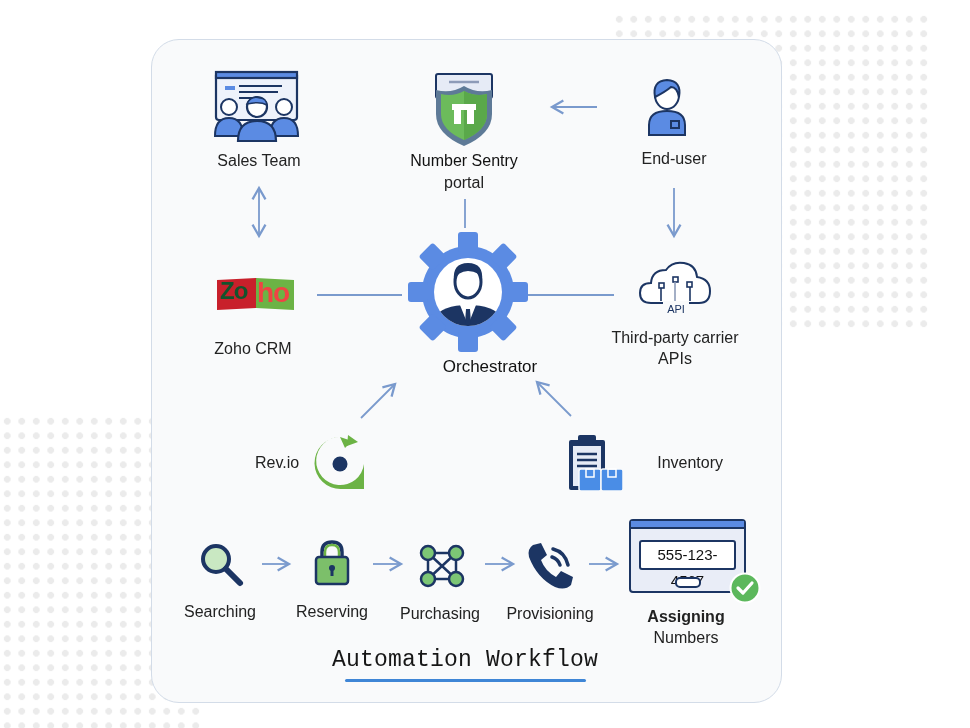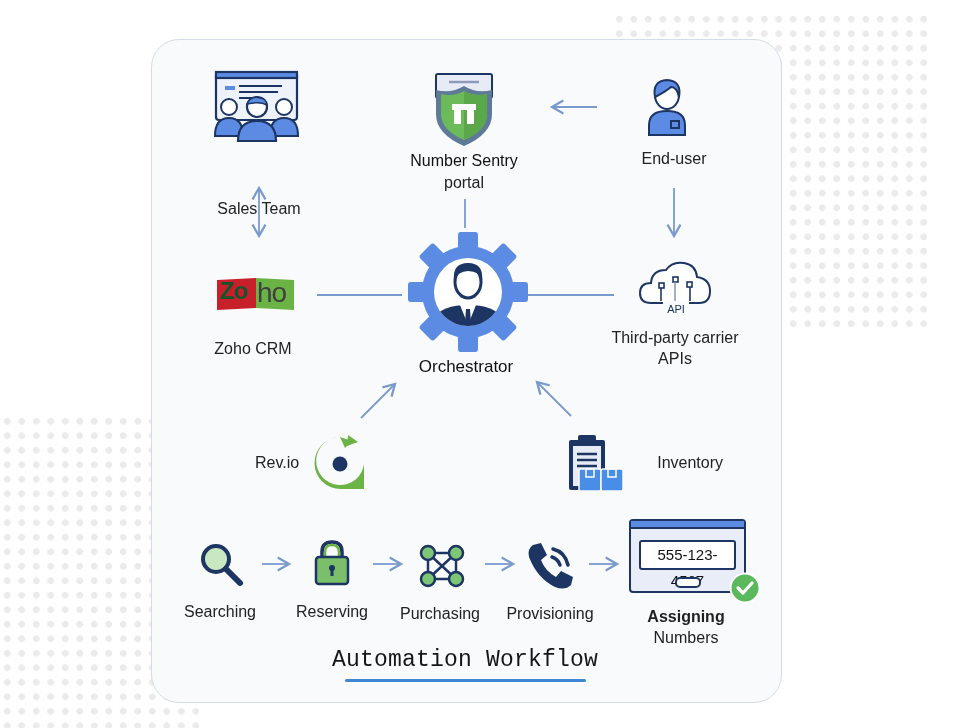--- a/index.html
+++ b/index.html
@@ -56,21 +56,21 @@
     <line x1="25" y1="22" x2="64" y2="22" stroke="#1c3563" stroke-width="2"></line>
     <line x1="25" y1="28" x2="40" y2="28" stroke="#1c3563" stroke-width="2"></line>
     <circle cx="15" cy="37" r="8" fill="#fff" stroke="#1c3563" stroke-width="2"></circle>
     <path d="M1,66 Q1,48 15,48 Q29,48 29,66 Z" fill="#5b8be3" stroke="#1c3563" stroke-width="2"></path>
     <circle cx="70" cy="37" r="8" fill="#fff" stroke="#1c3563" stroke-width="2"></circle>
     <path d="M56,66 Q56,48 70,48 Q84,48 84,66 Z" fill="#5b8be3" stroke="#1c3563" stroke-width="2"></path>
     <circle cx="43" cy="37" r="10" fill="#fff" stroke="#1c3563" stroke-width="2.2"></circle>
     <path d="M33,34 Q37,25 46,28 Q52,28 53,35 Q46,31 33,34 Z" fill="#5b8be3" stroke="#1c3563" stroke-width="1.5"></path>
     <path d="M24,71 Q24,51 43,51 Q62,51 62,71 Z" fill="#5b8be3" stroke="#1c3563" stroke-width="2.2"></path>
   </svg>
-  <div class="lbl" style="left:199px;top:150px;width:120px;margin-top:48px;">Sales Team</div>
+  <div class="lbl" style="left:199px;top:150px;width:120px;">Sales Team</div>
 </div>
 
 <div>
   <svg class="abs" style="left:433px;top:72px;" width="62" height="76" viewBox="0 0 62 76">
     <rect x="3" y="2" width="56" height="24" rx="2" fill="#e6ebf6" stroke="#1c3563" stroke-width="2"></rect>
     <line x1="16" y1="10" x2="46" y2="10" stroke="#8d9bb8" stroke-width="2.5"></line>
     <path d="M3,18 Q18,22 31,14 Q44,22 59,18 L59,42 Q59,62 31,74 Q3,62 3,42 Z" fill="#5e7a97"></path>
     <path d="M8,22 Q20,25 31,19 Q42,25 54,22 L54,42 Q54,58 31,68 Q8,58 8,42 Z" fill="#6cbb5b"></path>
     <path d="M31,19 Q42,25 54,22 L54,42 Q54,58 31,68 Z" fill="#5aa84a"></path>
     <rect x="19" y="32" width="24" height="6" fill="#fff"></rect>
@@ -89,21 +89,21 @@
     <path d="M14,22 Q11,6 26,5 Q41,6 38,22 Q36,12 30,12 Q24,17 14,22 Z" fill="#5b8be3" stroke="#1c3563" stroke-width="2"></path>
   </svg>
   <div class="lbl" style="left:614px;top:148px;width:120px;">End-user</div>
 </div>
 
 <div>
   <div class="abs" style="left:217px;top:279px;width:78px;height:30px;">
     <div class="abs" style="left:0;top:0;width:40px;height:30px;background:#c8202b;transform:skewY(-3deg);"></div>
     <div class="abs" style="left:39px;top:0;width:38px;height:30px;background:#6cb345;transform:skewY(3deg);"></div>
     <span class="abs" style="left:3px;top:-2px;font-size:24px;font-weight:bold;color:#14532d;letter-spacing:-1px;">Zo</span>
-    <span class="abs" style="left:40px;top:-2px;font-size:28px;font-weight:normal;color:#404040;letter-spacing:-1px;">ho</span>
+    <span class="abs" style="left:40px;top:-2px;font-size:28px;font-weight:bold;color:#ef4444;letter-spacing:-1px;">ho</span>
   </div>
   <div class="lbl" style="left:193px;top:338px;width:120px;">Zoho CRM</div>
 </div>
 
 <div>
   <svg class="abs" style="left:408px;top:233px;" width="120" height="118" viewBox="0 0 120 118">
     <g transform="translate(60,59)" fill="#5b8be3">
       <circle r="46"></circle>
       <g id="tooth">
           <rect x="-10" y="-60" width="20" height="20" rx="3"></rect>
@@ -121,21 +121,21 @@
         <circle cx="60" cy="59" r="34"></circle>
       </clipPath>
     <g clip-path="url(#oc)">
       <path d="M22,100 Q22,72 60,72 Q98,72 98,100 Z" fill="#1c3563"></path>
       <path d="M52,72 L60,92 L68,72 Z" fill="#fff"></path>
       <path d="M58,76 L62,76 L63,90 L60,94 L57,90 Z" fill="#1c3563"></path>
     </g>
     <ellipse cx="60" cy="49" rx="13" ry="16" fill="#fff" stroke="#1c3563" stroke-width="3"></ellipse>
     <path d="M46,48 Q44,30 60,30 Q76,30 74,48 Q72,38 60,38 Q50,38 46,48 Z" fill="#1c3563"></path>
   </svg>
-  <div class="lbl bold" style="left:396px;top:356px;width:140px;font-size:17px;">Orchestrator</div>
+  <div class="lbl bold" style="left:420px;top:356px;width:140px;font-size:17px;">Orchestrator</div>
 </div>
 
 <div>
   <svg class="abs" style="left:639px;top:259px;" width="74" height="58" viewBox="0 0 74 58">
     <path d="M12,44 Q1,44 1,34 Q1,24 12,24 Q13,11 27,11 Q33,2 45,4 Q57,6 58,18 Q71,20 71,32 Q71,44 60,44 Z" fill="#fff" stroke="#1c3563" stroke-width="2"></path>
     <rect x="20" y="24" width="5" height="5" fill="#fff" stroke="#1c3563" stroke-width="1.6"></rect>
     <rect x="34" y="18" width="5" height="5" fill="#fff" stroke="#1c3563" stroke-width="1.6"></rect>
     <rect x="48" y="23" width="5" height="5" fill="#fff" stroke="#1c3563" stroke-width="1.6"></rect>
     <line x1="22" y1="29" x2="22" y2="42" stroke="#1c3563" stroke-width="1.6"></line>
     <line x1="36" y1="23" x2="36" y2="42" stroke="#8d9bb8" stroke-width="1.6"></line>

